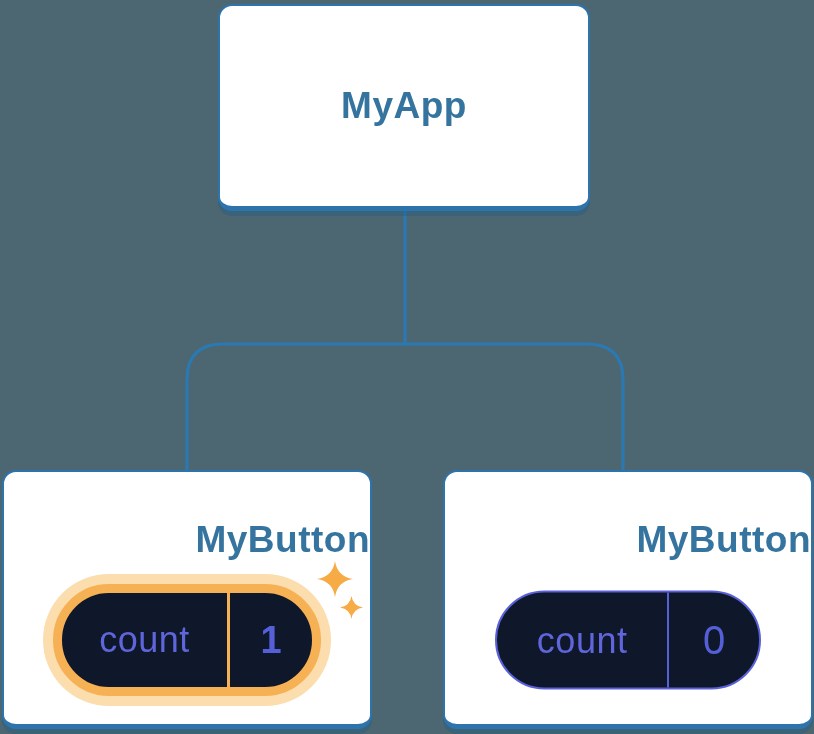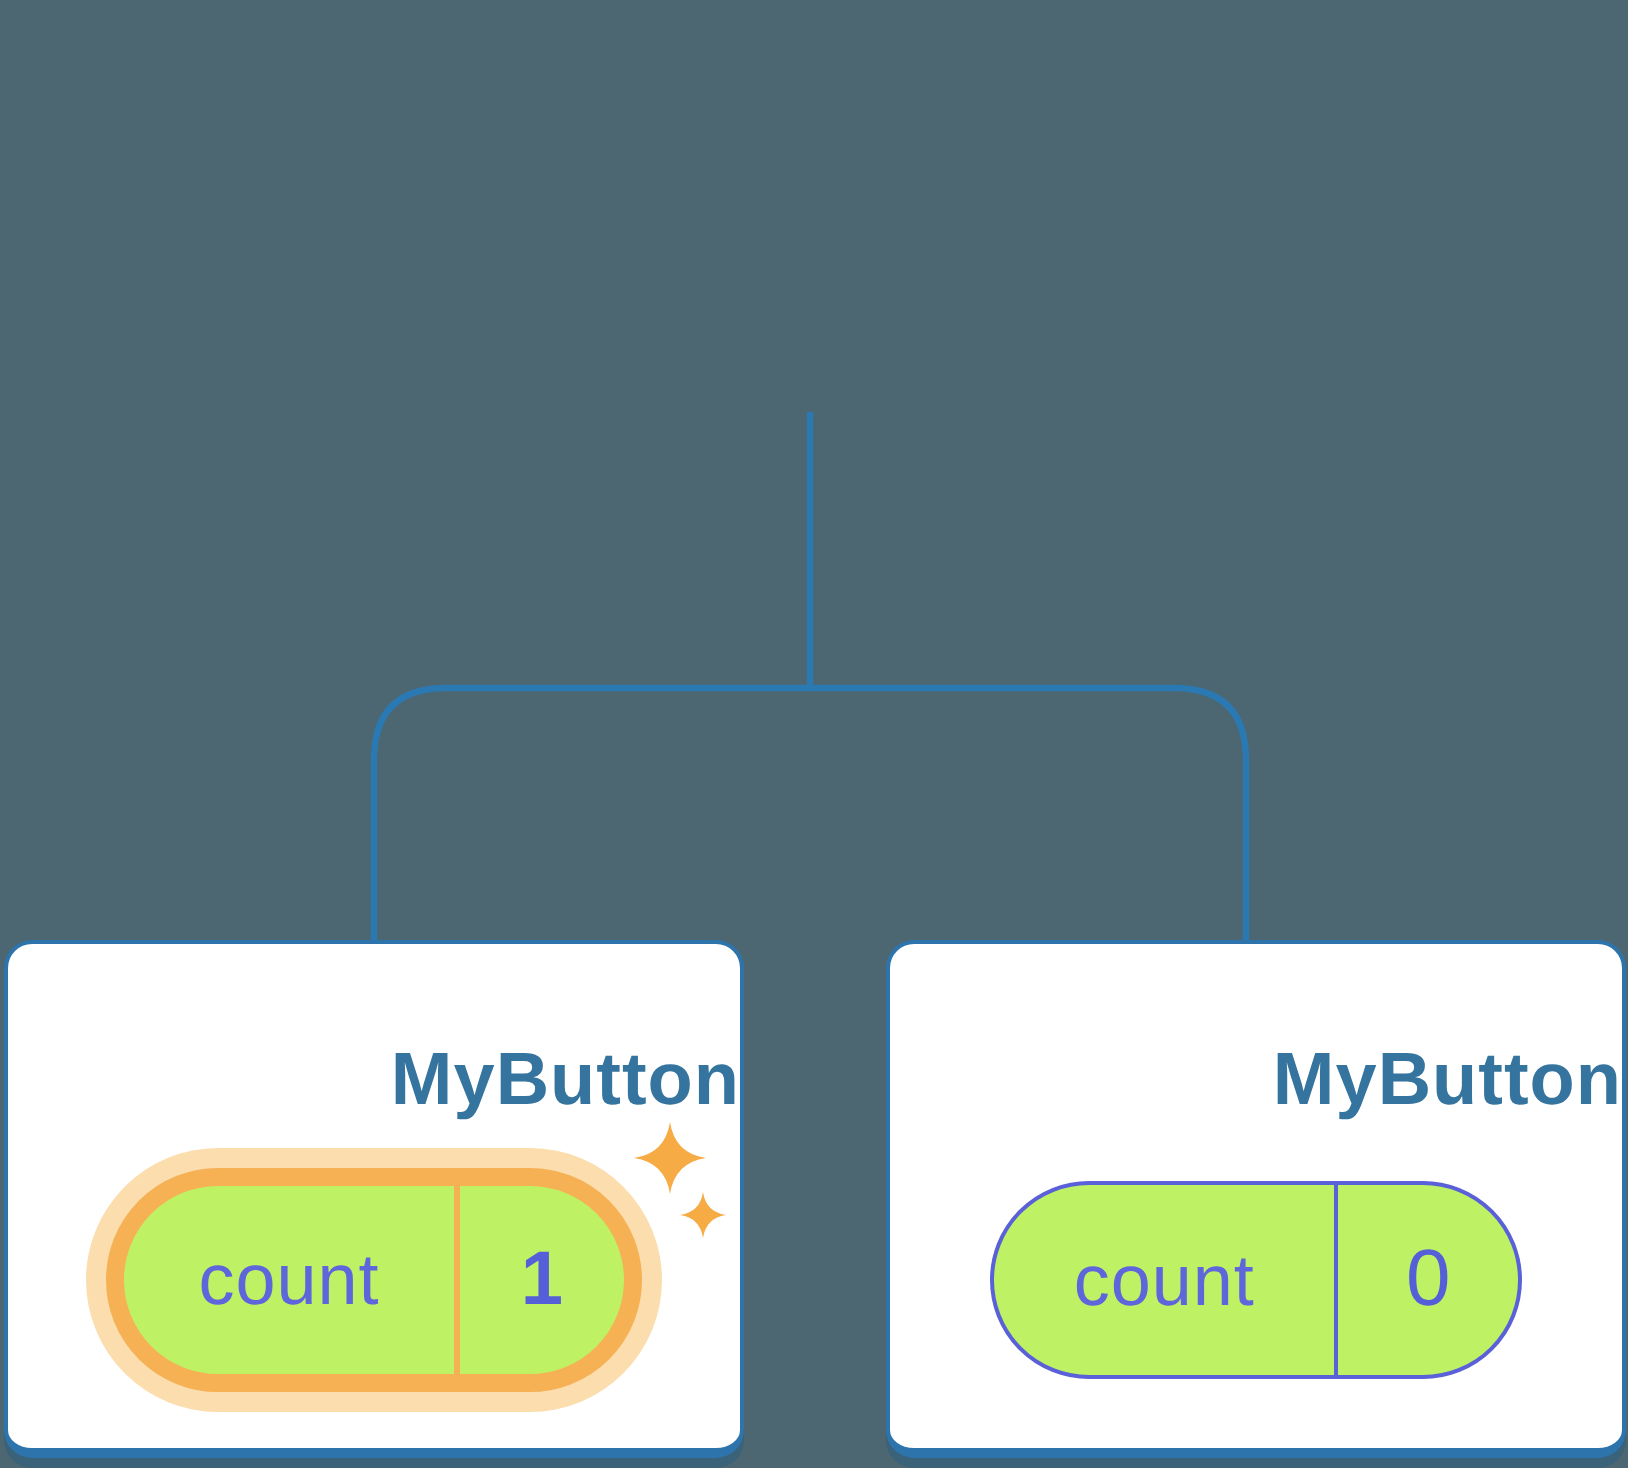--- a/index.html
+++ b/index.html
@@ -51,21 +51,21 @@
     left: 0; right: 0;
     top: 44px;
     line-height: 48px;
     text-align: right;
   }
   .pill {
     position: absolute;
     left: 50%; top: 168px;
     transform: translate(-50%, -50%);
     box-sizing: border-box;
-    background: #bef264;
+    background: #0f172a;
     border-radius: 999px;
     display: flex;
     align-items: stretch;
   }
   .pill-highlighted {
     width: 268px; height: 112px;
     border: 9px solid #F6B155;
     box-shadow: 0 0 0 10px #FBDDAE;
   }
   .pill-normal {
@@ -104,20 +104,23 @@
 </head>
 <body>
 
 <div id="stage">
 
   <svg id="connector-svg" viewBox="0 0 814 734" xmlns="http://www.w3.org/2000/svg" aria-hidden="true">
     <path d="M405 206 L405 344" fill="none" stroke="#2B79B2" stroke-width="3.2"></path>
     <path d="M187 471 L187 380 Q187 344 223 344 L587 344 Q623 344 623 380 L623 471" fill="none" stroke="#2B79B2" stroke-width="3.2"></path>
   </svg>
 
+  <div class="card" id="card-root">
+    <div class="node-title">MyApp</div>
+  </div>
 
   <div class="card" id="card-child-0">
     <div class="node-title child-title">MyButton</div>
     <div class="pill pill-highlighted">
       <div class="pill-key-cell">
         <span class="state-key">count</span>
       </div>
       <div class="pill-value-cell">
         <span class="state-value state-value-bold">1</span>
       </div>

